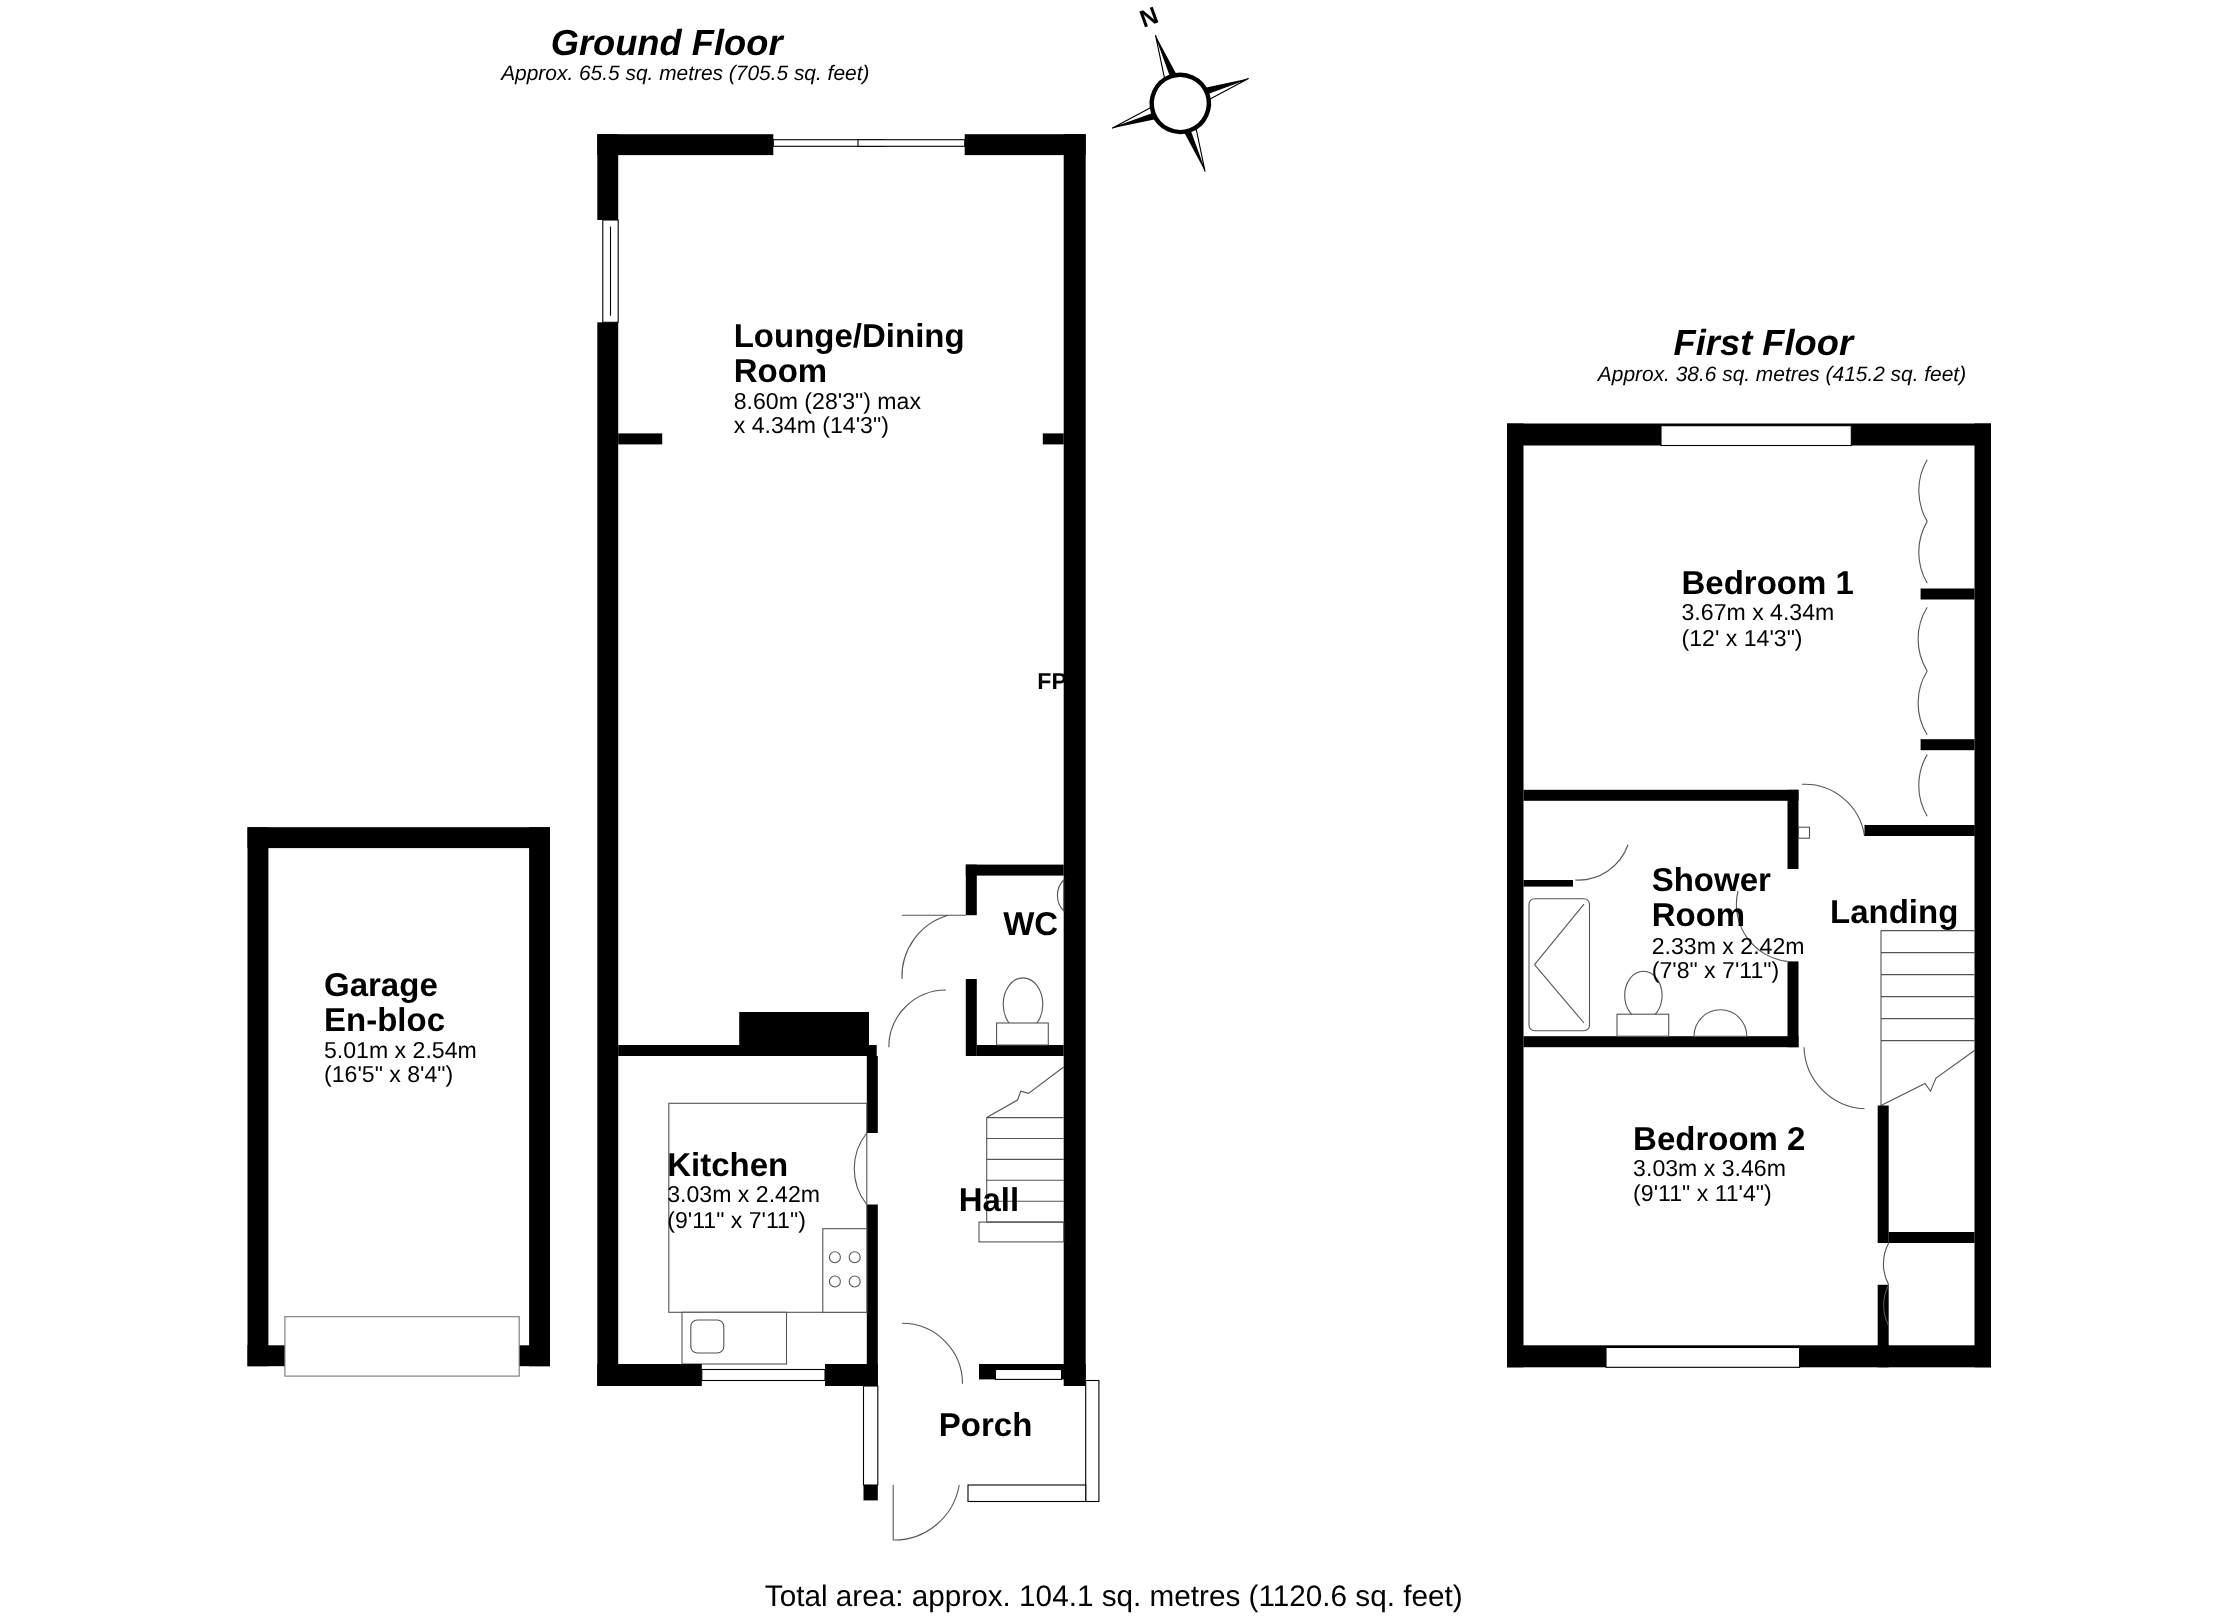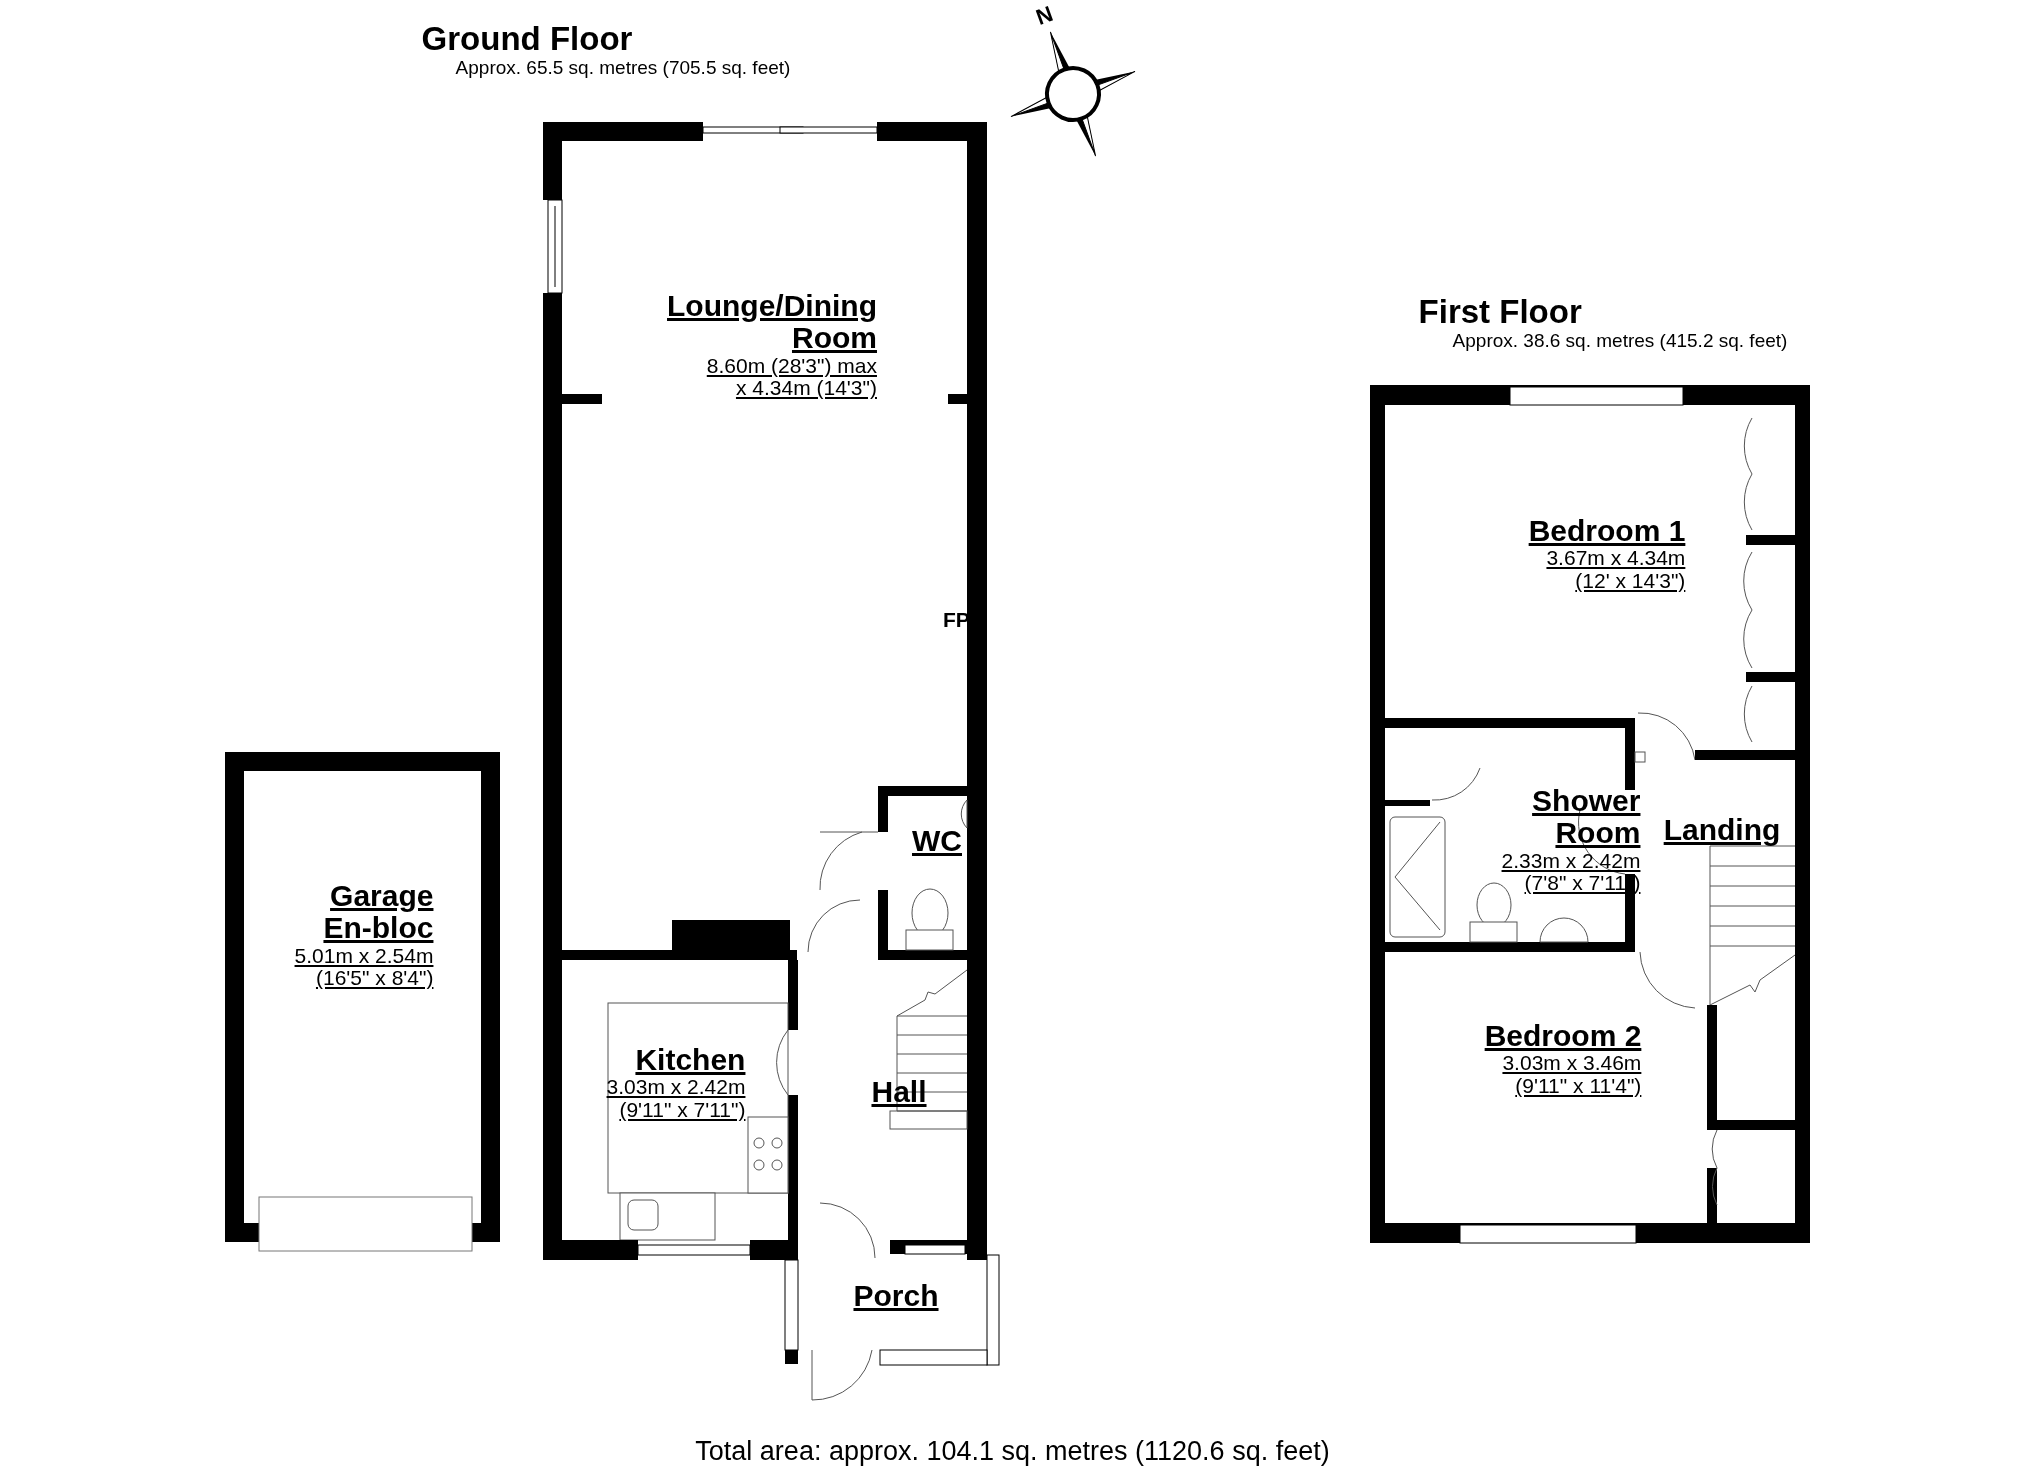--- a/index.html
+++ b/index.html
@@ -1,21 +1,21 @@
 <!DOCTYPE html>
 <html><head>
 <meta charset="utf-8">
 <style>
   html, body { margin:0; padding:0; background:#ffffff; }
   body { width:2025px; height:1473px; position:relative; overflow:hidden; font-family:"Liberation Sans", sans-serif; color:#000; }
   svg.plan { position:absolute; left:0; top:0; }
-  .lbl { position:absolute; text-align:right; line-height:1.08; white-space:nowrap; transform:translateX(-50%);text-decoration:underline; }
+  .lbl { position:absolute; text-align:left; line-height:1.08; white-space:nowrap; transform:translateX(-50%); }
   .lbl .name { font-weight:bold; font-size:30px; display:block; }
   .lbl .dim { font-size:21px; display:block; }
-  .floor-title { position:absolute; transform:translateX(-50%); white-space:nowrap; }
+  .floor-title { position:absolute; text-align:center; transform:translateX(-50%); white-space:nowrap;font-style:italic; }
   .floor-title .t { font-weight:bold; font-size:33px; display:block; line-height:1.05; }
   .floor-title .s { font-size:19px; display:block;margin-left:34px; }
   .total { position:absolute; left:50%; top:1436px; transform:translateX(-50%); font-size:27px; white-space:nowrap;text-align:right; }
   .fp { position:absolute; font-weight:bold; font-size:21px; }
   .compass-n { font-family:"Liberation Sans", sans-serif; font-weight:bold; }
 </style>
 </head>
 <body>
 
 <svg class="plan" width="2025" height="1473" viewBox="0 0 2025 1473">

